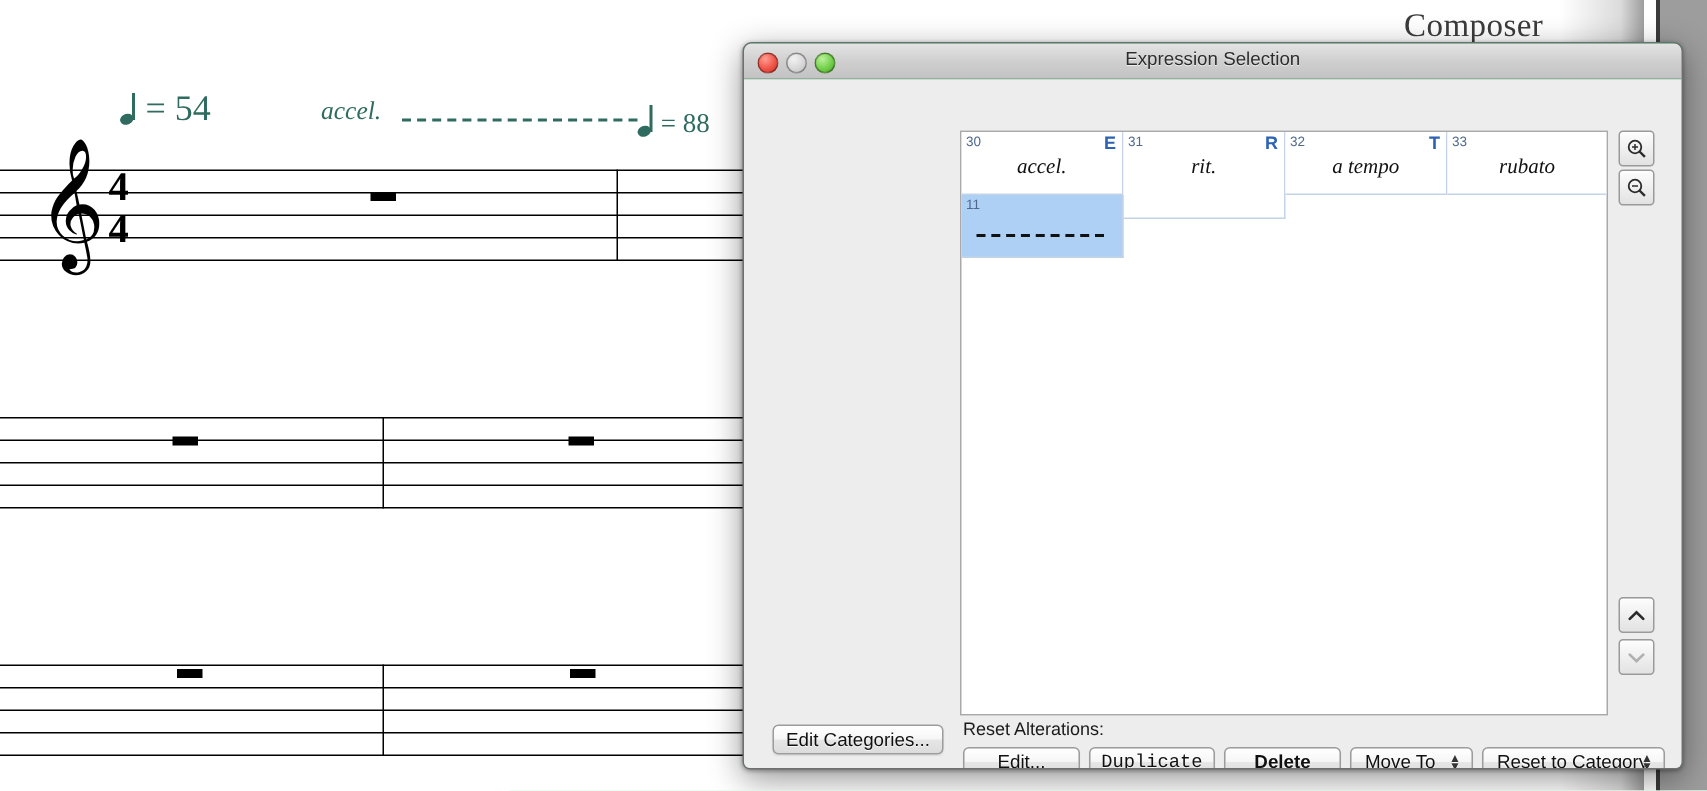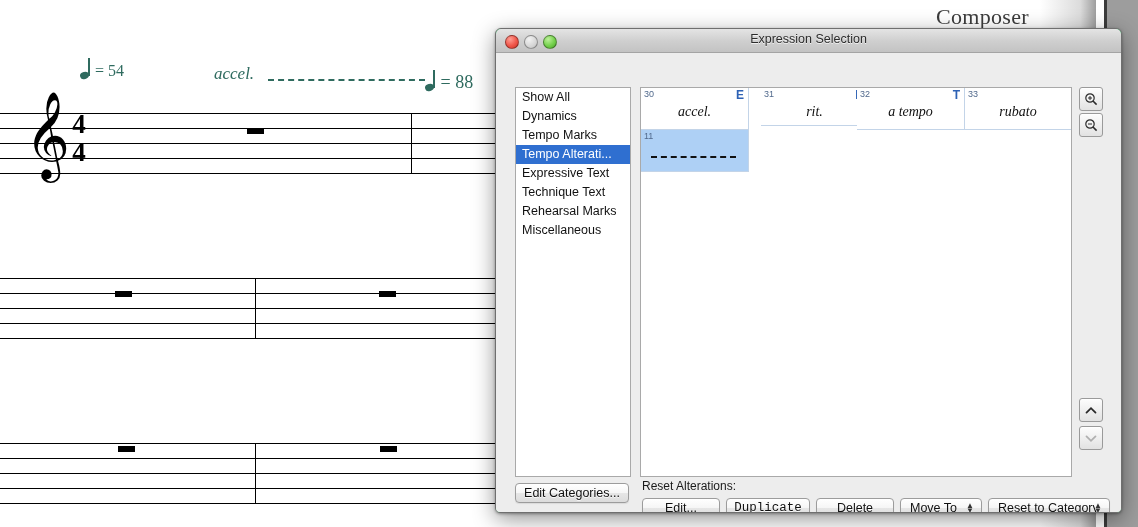--- a/index.html
+++ b/index.html
@@ -179,39 +179,39 @@
   .btn.popup .stepper {
     position:absolute; right:7px; top:50%; transform:translateY(-50%);
     display:flex; flex-direction:column; align-items:center; line-height:5px;
     font-size:8px; color:#333;
   }
   #section-label {
     position:absolute; left:146px; top:426px; font-size:12px; color:#1a1a1a;
   }
   #btn-edit      { position:absolute; left:146px; top:445px; width:78px; height:20px; }
   #btn-duplicate { position:absolute; left:230px; top:445px; width:84px; height:20px;font-family:Liberation Mono, monospace; }
-  #btn-delete    { position:absolute; left:320px; top:445px; width:78px; height:20px; }
+  #btn-delete    { position:absolute; left:320px; top:445px; width:78px; height:20px;font-weight:bold; }
   #btn-moveto    { position:absolute; left:404px; top:445px; width:82px; height:20px; }
   #btn-reset     { position:absolute; left:492px; top:445px; width:122px; height:20px; }
   #zoom-in   { left:583px; top:34px; }
   #zoom-out  { left:583px; top:60px; }
   #arrow-up  { left:583px; top:345px; }
   #arrow-dn  { left:583px; top:373px; }
 </style>
 </head>
 <body>
 
 <div id="root">
 
   <div id="score-window">
     <div id="score-page">
 
       <div id="score-title">Composer</div>
 
-      <div class="tempo-green" style="left:80px; top:60px; font-size:16px;">
+      <div class="tempo-green" style="left:80px; top:60px; font-size:24px;">
         <span class="qnote">
           <span class="head"></span><span class="stem"></span>
         </span>
         <span>=</span>
         <span>54</span>
       </div>
 
       <div class="tempo-green" style="left:214px; top:64px; font-size:17px; font-style:italic;">
         <span>accel.</span>
       </div>
@@ -270,42 +270,32 @@
 
     <div id="titlebar">
       <div class="tl-btn" id="tl-close"></div>
       <div class="tl-btn" id="tl-min"></div>
       <div class="tl-btn" id="tl-zoom"></div>
       <div id="title-text">Expression Selection</div>
     </div>
 
     <div id="dialog-body">
 
-      <div id="category-panel">
-        <div class="cat-item">Show All</div>
-        <div class="cat-item">Dynamics</div>
-        <div class="cat-item">Tempo Marks</div>
-        <div class="cat-item selected">Tempo Alterati...</div>
-        <div class="cat-item">Expressive Text</div>
-        <div class="cat-item">Technique Text</div>
-        <div class="cat-item">Rehearsal Marks</div>
-        <div class="cat-item">Miscellaneous</div>
-      </div>
 
       <div class="btn" id="edit-categories">Edit Categories...</div>
 
       <div id="grid-panel">
 
         <div class="gcell" style="left:0px;   top:0px; width:108px; height:42px;">
           <span class="num">30</span>
           <span class="shortcut">E</span>
           <span class="expr">accel.</span>
         </div>
 
-        <div class="gcell" style="left:108px; top:0px; width:108px; height:38px;margin-left:12px;">
+        <div class="gcell" style="left:108px; top:0px; width:108px; height:58px;">
           <span class="num">31</span>
           <span class="shortcut">R</span>
           <span class="expr">rit.</span>
         </div>
 
         <div class="gcell" style="left:216px; top:0px; width:108px; height:42px;">
           <span class="num">32</span>
           <span class="shortcut">T</span>
           <span class="expr">a tempo</span>
         </div>

